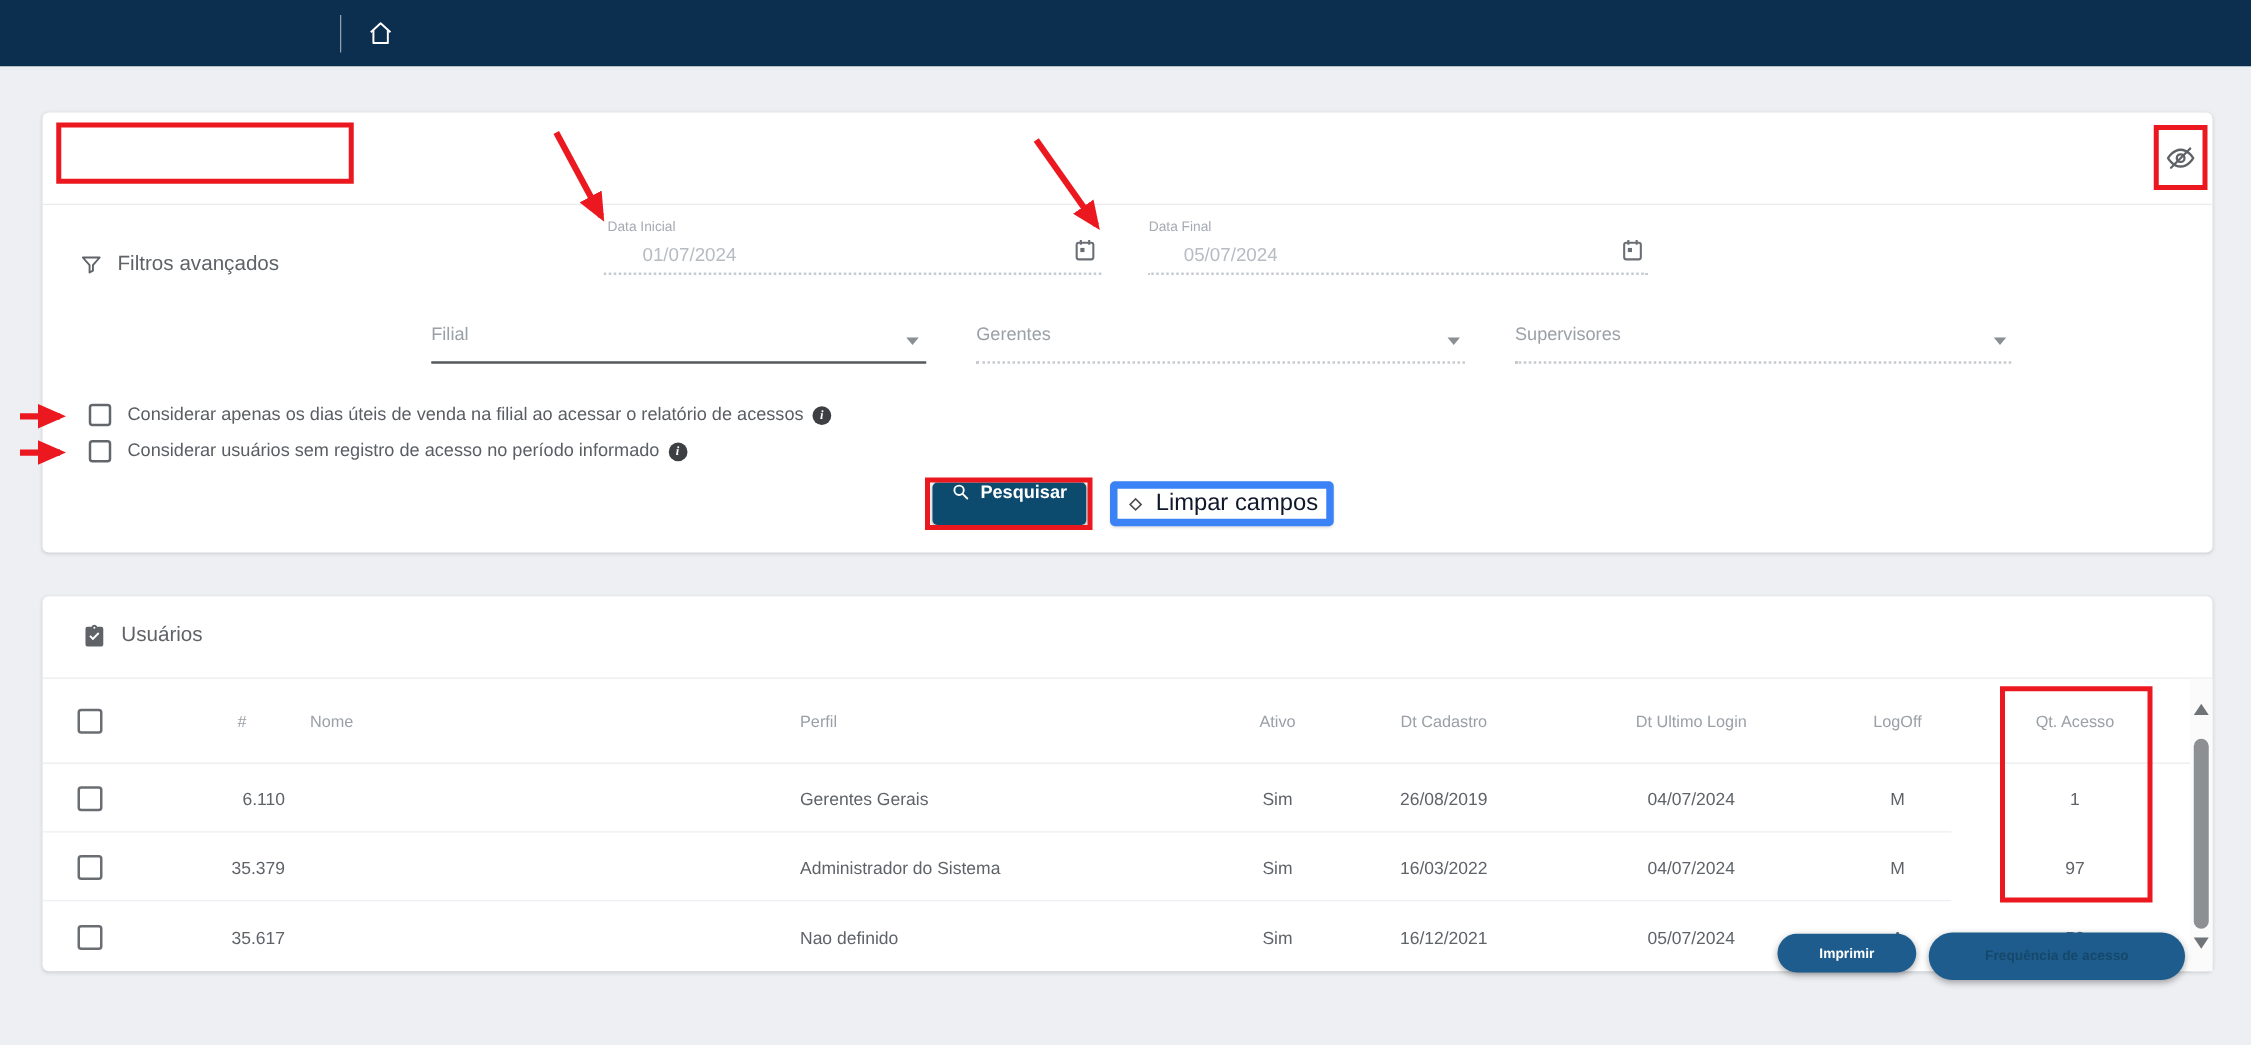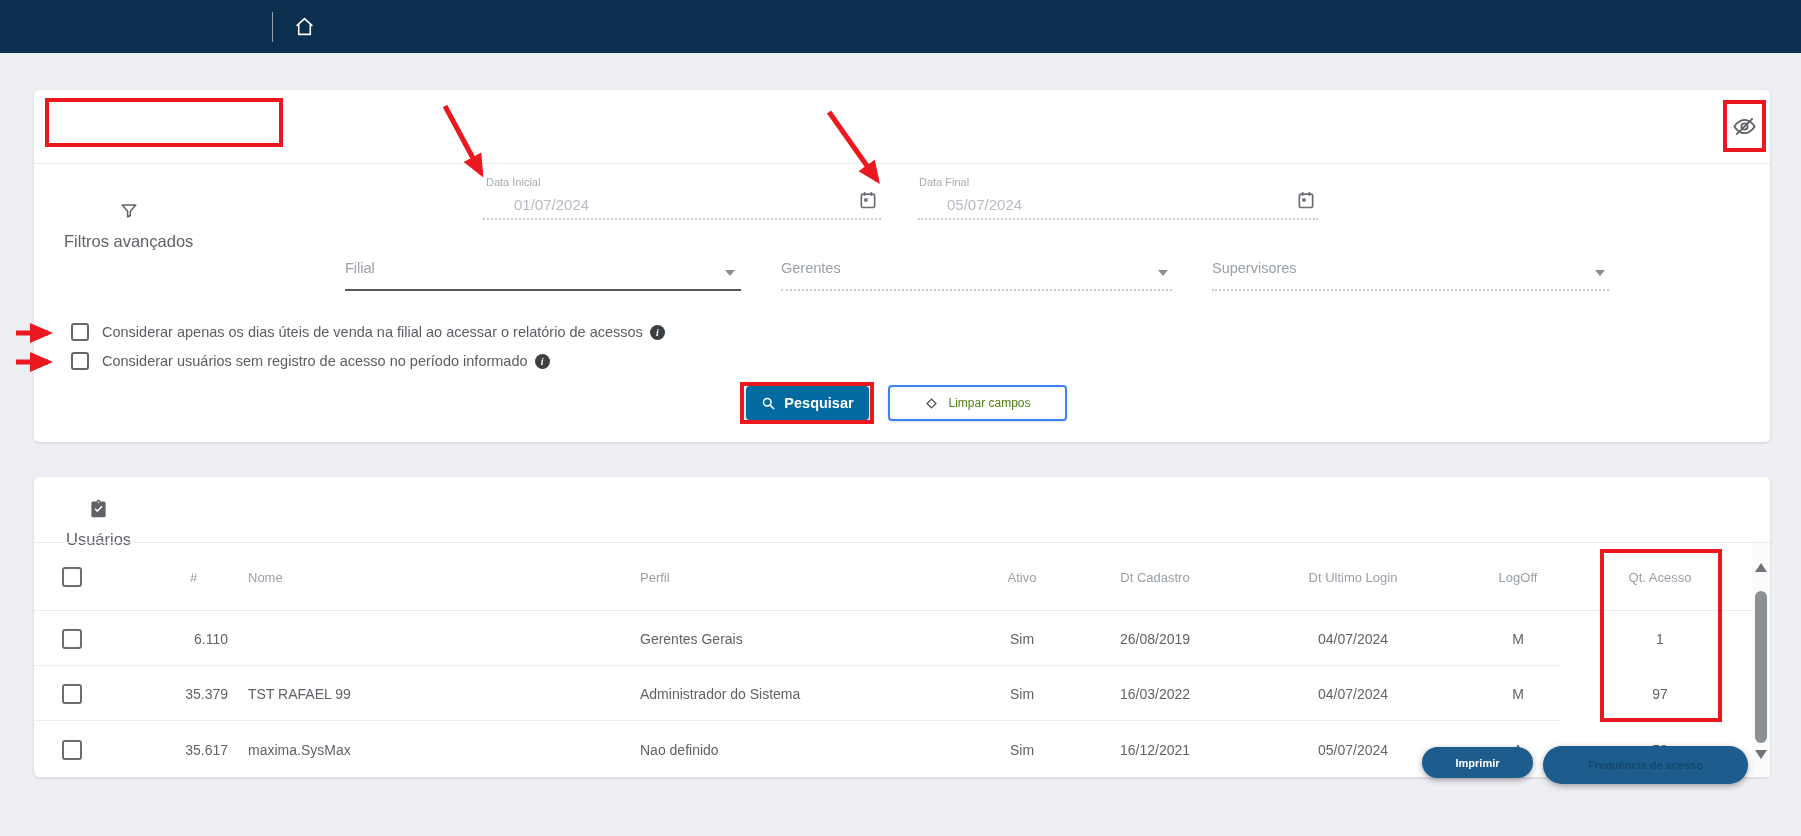--- a/index.html
+++ b/index.html
@@ -13,40 +13,40 @@
   .topbar-divider { position:absolute; left:272px; top:12px; width:1px; height:30px; background:rgba(255,255,255,0.55); }
   .home-ic { position:absolute; left:294px; top:16px; width:21px; height:21px; }
   .topbar-breadcrumb { position:absolute; left:333px; top:0; height:53px; line-height:53px; color:#fff; font-size:13.5px; }
 
   
   .card { position:absolute; background:#fff; border-radius:5px; box-shadow:0 1px 3px rgba(60,64,67,.18); }
   #filter-card { left:34px; top:90px; width:1736px; height:352px; }
   #users-card  { left:34px; top:477px; width:1736px; height:300px; }
   .card-divider { position:absolute; left:0; width:1736px; height:1px; background:#e9ebee; }
 
-  .section-title { position:absolute; display:flex; align-items:center; gap:12px; color:#5f6368; font-size:16.5px;flex-direction:column; }
+  .section-title { position:absolute; display:flex; align-items:center; gap:12px; color:#5f6368; font-size:16.5px; }
   .ic { display:inline-block; line-height:0; }
 
   
   .field-label { position:absolute; font-size:11px; color:#a6abb2; }
   .field-value { position:absolute; font-size:15px; color:#b7bcc2;margin-left:28px; }
   .dotted-line { position:absolute; border-bottom:2px dotted #c7cbd0; }
   .solid-line  { position:absolute; border-bottom:2px solid #55595e; }
   .select-label { position:absolute; font-size:14.5px; color:#9aa0a6; }
   .dd-arrow { position:absolute; width:0; height:0; border-left:5px solid transparent; border-right:5px solid transparent; border-top:6px solid #8a8f94; }
   .cal-ic { position:absolute; width:20px; height:20px; }
 
   
   .cb { position:absolute; width:18px; height:18px; border:2px solid #63676c; border-radius:3px; background:#fff; }
   .cb-label { position:absolute; font-size:14.5px; color:#5a5e63; display:flex; align-items:center; gap:7px; }
   .info-ic { display:inline-flex; width:15px; height:15px; border-radius:50%; background:#3c4043; color:#fff; font-size:10px; font-weight:700; align-items:center; justify-content:center; font-family:"Liberation Serif", serif; font-style:italic; }
 
   
-  .btn-primary { position:absolute; background:#0369a1; color:#fff; border:none; border-radius:4px; font-size:14.5px; font-weight:700; display:flex; align-items:center; justify-content:center; gap:8px; cursor:pointer; box-shadow:0 1px 3px rgba(0,0,0,.3); font-family:"Liberation Sans", sans-serif; }
-  .btn-outline { position:absolute; background:#fff; color:#4d7c0f; border:2px solid #3b82f6; border-radius:4px; font-size:12px; display:flex; align-items:center; justify-content:center; gap:9px; cursor:pointer; box-shadow:0 1px 2px rgba(0,0,0,.12); font-family:"Liberation Sans", sans-serif; }
+  .btn-primary { position:absolute; background:#0c4a6e; color:#fff; border:none; border-radius:4px; font-size:14.5px; font-weight:700; display:flex; justify-content:center; gap:8px; cursor:pointer; box-shadow:0 1px 3px rgba(0,0,0,.3); font-family:"Liberation Sans", sans-serif; }
+  .btn-outline { position:absolute; background:#fff; color:#0f172a; border:6px solid #3b82f6; border-radius:4px; font-size:19px; display:flex; align-items:center; justify-content:center; gap:9px; cursor:pointer; box-shadow:0 1px 2px rgba(0,0,0,.12); font-family:"Liberation Sans", sans-serif; }
   .pill { position:absolute; border:none; border-radius:20px; background:#1d5c8c; font-size:11px; display:flex; align-items:center; justify-content:center; cursor:pointer; box-shadow:0 2px 6px rgba(0,0,0,.35); font-family:"Liberation Sans", sans-serif; z-index:30; }
   #print-btn { left:1422px; top:747px; width:111px; height:31px; color:#fff; font-weight:700; }
   #freq-btn  { left:1543px; top:746px; width:205px; height:38px; color:#15486b; font-weight:700; }
 
   
   .t-hdr { position:absolute; left:0; top:66px; width:1736px; height:68px; border-bottom:1px solid #e9ebee; }
   .t-row { position:absolute; left:0; width:1527px; height:54px; }
   .t-row.b { border-bottom:1px solid #eceef1; }
   .cell { position:absolute; top:50%; transform:translateY(-50%); font-size:14px; color:#5f6368; white-space:nowrap; }
   .t-hdr .cell { font-size:13px; color:#9aa0a6; }
@@ -207,33 +207,31 @@
       <span class="cell c-ativo">Sim</span>
       <span class="cell c-dtcad">26/08/2019</span>
       <span class="cell c-dtlog">04/07/2024</span>
       <span class="cell c-logoff">M</span>
       <span class="cell c-qt">1</span>
     </div>
 
     <div class="t-row b" style="top:190px;">
       <div class="row-cb"></div>
       <span class="cell c-id">35.379</span>
-      <span class="cell c-nome">TST RAFAEL 99</span>
       <span class="cell c-perfil">Administrador do Sistema</span>
       <span class="cell c-ativo">Sim</span>
       <span class="cell c-dtcad">16/03/2022</span>
       <span class="cell c-dtlog">04/07/2024</span>
       <span class="cell c-logoff">M</span>
       <span class="cell c-qt">97</span>
     </div>
 
     <div class="t-row" style="top:245px; height:55px;">
       <div class="row-cb"></div>
       <span class="cell c-id">35.617</span>
-      <span class="cell c-nome">maxima.SysMax</span>
       <span class="cell c-perfil">Nao definido</span>
       <span class="cell c-ativo">Sim</span>
       <span class="cell c-dtcad">16/12/2021</span>
       <span class="cell c-dtlog">05/07/2024</span>
       <span class="cell c-logoff">A</span>
       <span class="cell c-qt">50</span>
     </div>
 
     <div class="sbar">
       <div class="tri-up"></div>

